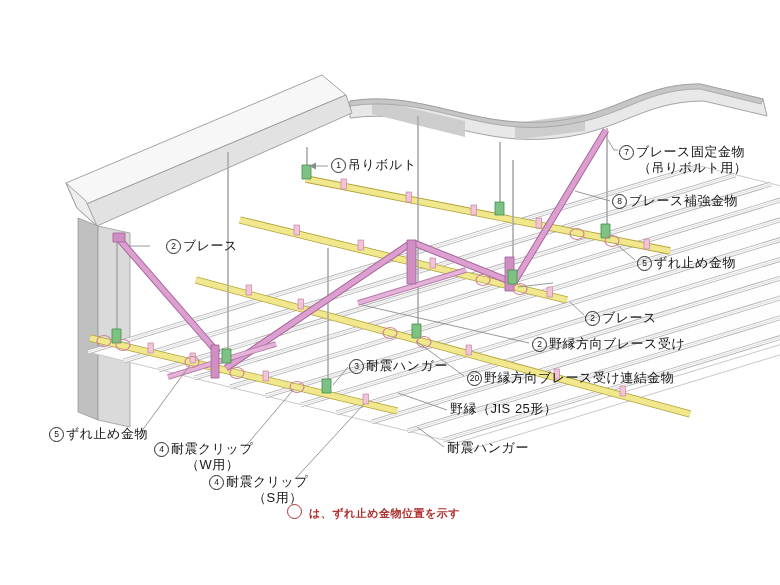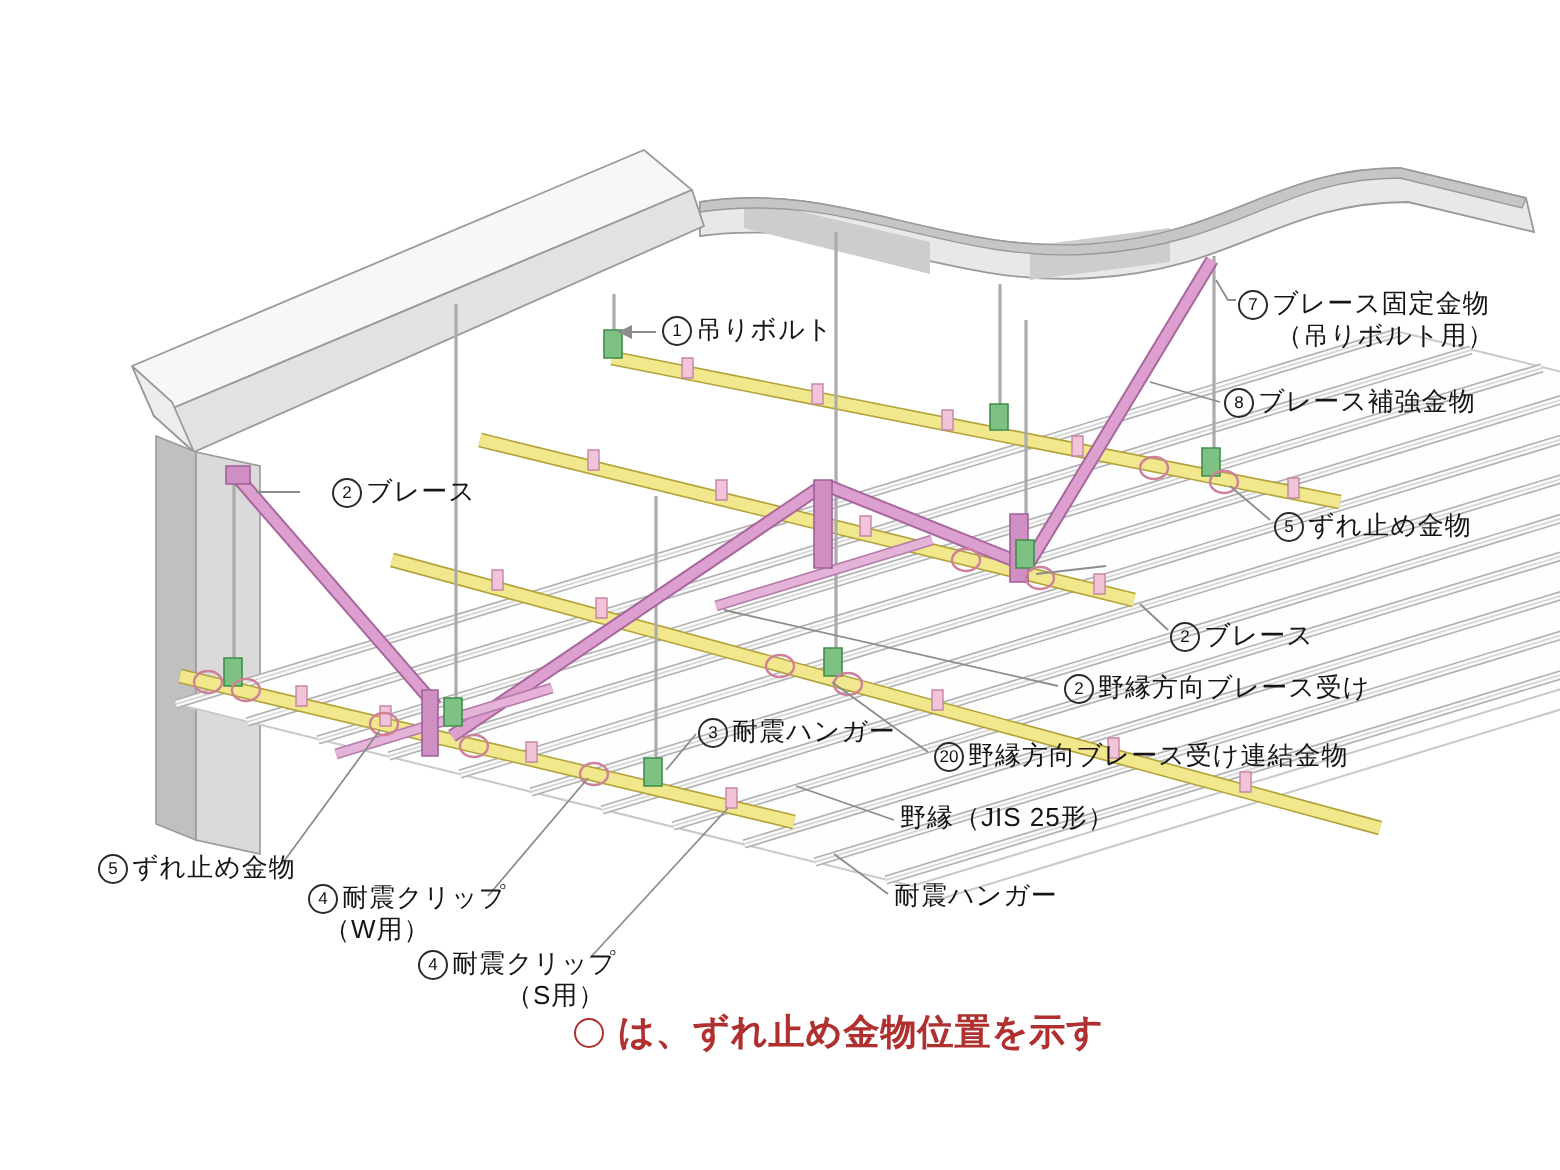--- a/index.html
+++ b/index.html
@@ -3,21 +3,21 @@
 <meta charset="utf-8">
 <style>
   html,body{margin:0;padding:0;background:#fff;}
   #stage{position:relative;width:780px;height:585px;background:#ffffff;overflow:hidden;
          font-family:"Liberation Sans","DejaVu Sans",sans-serif;}
   #drawing{position:absolute;left:0;top:0;}
   .lbl{position:absolute;font-size:13px;line-height:15px;color:#151515;white-space:nowrap;letter-spacing:.5px;}
   .ln{display:inline-block;width:13px;height:13px;line-height:13px;border:1px solid #2a2a2a;border-radius:50%;
       font-size:8.5px;letter-spacing:0;text-align:center;margin-right:2px;vertical-align:1px;color:#111;}
   .l2{margin-top:0;}
-  .legend{position:absolute;left:287px;top:504px;color:#b03030;font-size:18px;font-weight:bold;letter-spacing:.5px;}
+  .legend{position:absolute;left:287px;top:504px;color:#b03030;font-size:11px;font-weight:bold;letter-spacing:.5px;}
   .legend .sym{display:inline-block;width:13px;height:13px;border:1.5px solid #b03030;border-radius:50%;
       margin-right:7px;vertical-align:-2px;background:#fff;}
 </style>
 </head>
 <body>
 
 <div id="stage">
 
 <svg id="drawing" width="780" height="585" viewBox="0 0 780 585">
 
@@ -132,21 +132,21 @@
     <span>野縁（JIS 25形）</span>
   </div>
   <div class="lbl" style="left:447px;top:440px">
     <span>耐震ハンガー</span>
   </div>
   <div class="lbl" style="left:49px;top:426px">
     <span class="ln">5</span><span>ずれ止め金物</span>
   </div>
   <div class="lbl" style="left:154px;top:441px">
     <span class="ln">4</span><span>耐震クリップ</span>
-    <div class="l2" style="margin-left:8px">（W用）</div>
+    <div class="l2" style="margin-left:32px">（W用）</div>
   </div>
   <div class="lbl" style="left:209px;top:474px">
     <span class="ln">4</span><span>耐震クリップ</span>
     <div class="l2" style="margin-left:44px">（S用）</div>
   </div>
 
   <div class="legend">
     <span class="sym"></span><span>は、ずれ止め金物位置を示す</span>
   </div>
 

